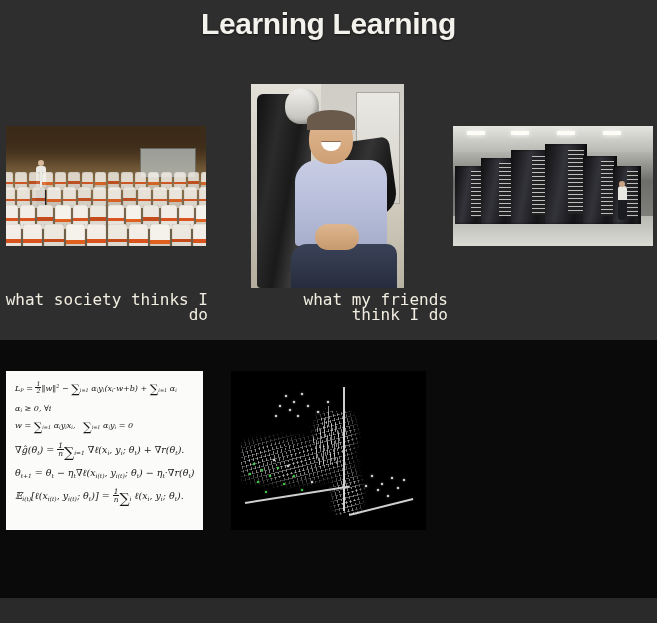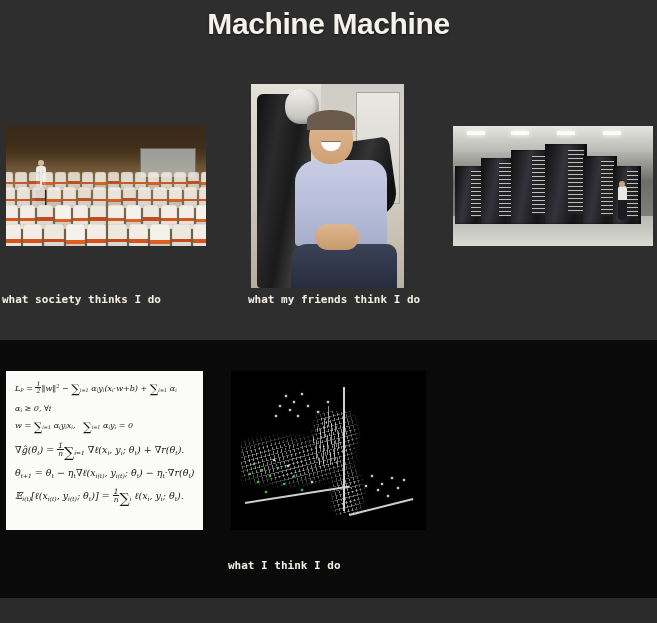--- a/index.html
+++ b/index.html
@@ -58,26 +58,25 @@
     width: 657px; height: 25px;
     background: #2a2a2a;
   }
   .panel {
     position: absolute;
     overflow: hidden;
   }
   .caption {
     position: absolute;
     font-family: "DejaVu Sans Mono", "Liberation Mono", monospace;
-    font-size: 11px;
+    font-size: 16px;
     line-height: 15px;
     color: #f2eee2;
-    text-align: left;
+    text-align: right;
     white-space: pre-line;
-    font-weight: bold;
   }
 
   
   #img-robot-hall {
     left: 6px; top: 126px; width: 200px; height: 120px;
     background: linear-gradient(#2a1d12 0%, #3b2a18 18%, #6a5233 34%, #8d7148 48%, #7d6a4e 62%, #6b5d48 100%);
   }
   .hall-ceiling {
     position: absolute; left: 0; top: 0; width: 100%; height: 34px;
     background: linear-gradient(#3a2a18, #5a412450);
@@ -305,21 +304,21 @@
 </head>
 <body>
 
 <div id="meme">
 
   <div class="bg-top"></div>
   <div class="bg-bottom"></div>
   <div class="bg-footer"></div>
 
   <div class="title-bar">
-    <div class="title-text">Machine Machine</div>
+    <div class="title-text">Learning Learning</div>
   </div>
 
   <div class="panel" id="img-robot-hall">
     <div class="hall-ceiling"></div>
     <div class="hall-screen"></div>
     <div class="hall-person"></div>
     <div class="robot-rows">
       <div class="robot-row" style="top:0px;height:18px;opacity:.85;">
         <span class="robot"></span>
           <span class="robot"></span>
@@ -483,16 +482,15 @@
 
     <span class="pt pt-w" style="left:140px;top:104px;"></span>
     <span class="pt pt-w" style="left:150px;top:112px;"></span>
     <span class="pt pt-w" style="left:160px;top:106px;"></span>
     <span class="pt pt-w" style="left:146px;top:118px;"></span>
     <span class="pt pt-w" style="left:166px;top:116px;"></span>
     <span class="pt pt-w" style="left:156px;top:124px;"></span>
     <span class="pt pt-w" style="left:172px;top:108px;"></span>
     <span class="pt pt-w" style="left:134px;top:114px;"></span>
   </div>
-  <div class="caption" id="cap-ithink">what I think I do</div>
 
 
 </div>
 
 </body></html>

